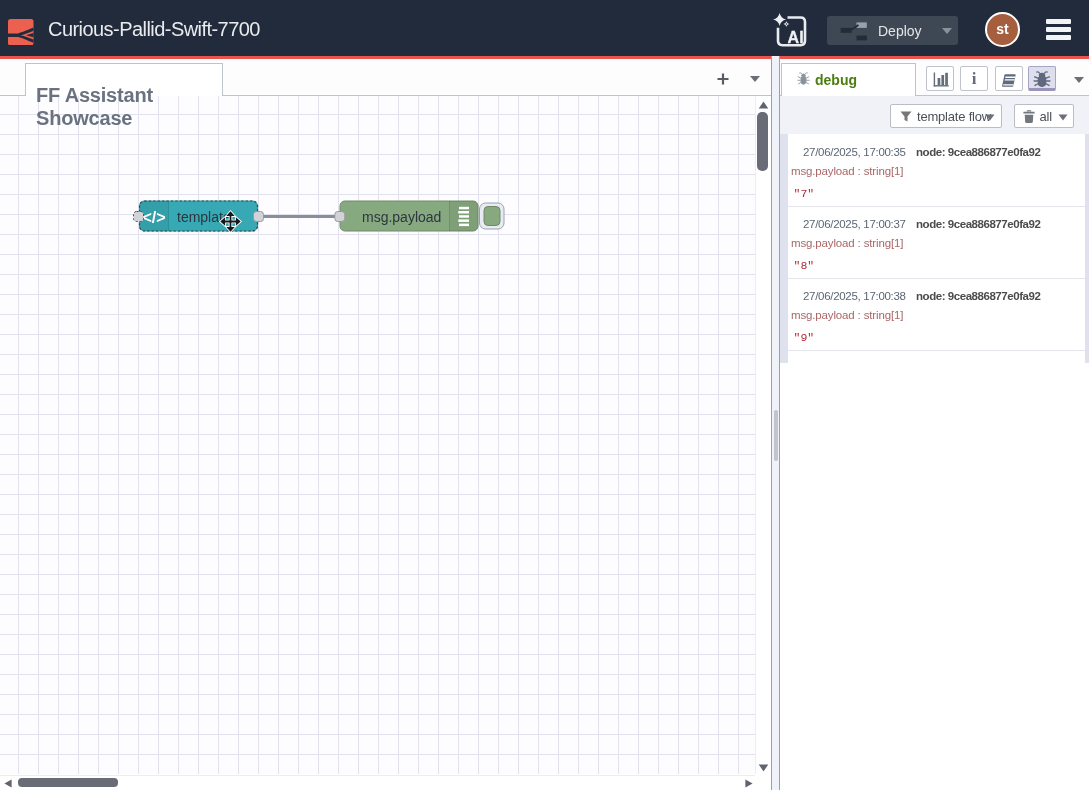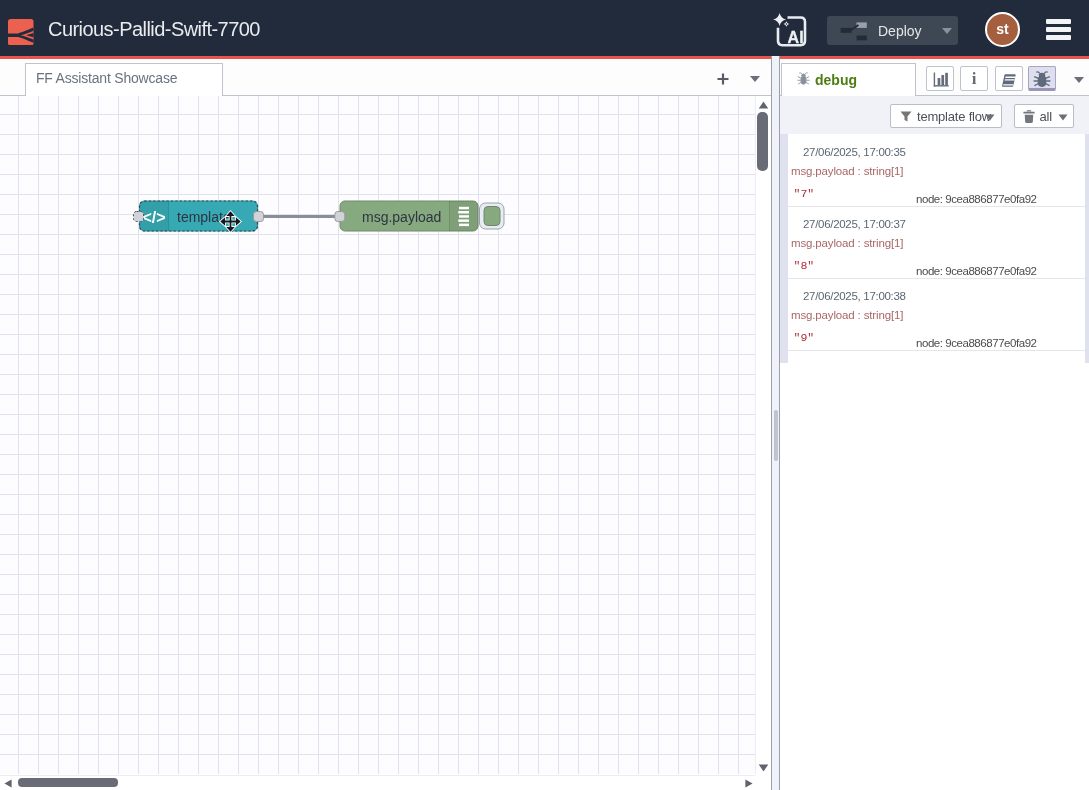--- a/index.html
+++ b/index.html
@@ -11,21 +11,21 @@
   #redline { position:absolute; left:0; top:56px; width:1089px; height:3px; background:#e9544c; }
   #title { position:absolute; left:48px; top:18px; font-size:20px; color:#e9ebee; letter-spacing:-0.55px; }
   #deploy { position:absolute; left:827px; top:16px; width:131px; height:29px; background:#3e4855; border-radius:3px; }
   #deploy .lbl { position:absolute; left:51px; top:7px; font-size:14px; color:#e5e5e5; }
   #avatar { position:absolute; left:985px; top:12px; width:35px; height:35px; border-radius:50%; background:#a55f3e; border:2px solid #fff; color:#fff; font-size:14px; font-weight:bold; text-align:center; line-height:31px; }
   .hbar { position:absolute; left:1046px; width:25px; height:5px; background:#f2f4f6; border-radius:1px; }
 
   
   #tabbar { position:absolute; left:0; top:59px; width:771px; height:37px; background:#fdfdfd; border-bottom:1px solid #bfc3cb; z-index:1; }
   #fftab { position:absolute; left:25px; top:63px; width:198px; height:33px; background:#fff; border:1px solid #bfc3cb; border-bottom:none; z-index:2; }
-  #fftab span { position:absolute; left:10px; top:6px; font-size:14px; font-weight:normal; letter-spacing:-0.2px; color:#6a7280; }
+  #fftab span { position:absolute; left:10px; top:20px; font-size:20px; font-weight:bold; letter-spacing:-0.2px; color:#6a7280; }
 
   
   #canvas { position:absolute; left:0; top:95px; width:755px; height:679px; background:#fdfdff; overflow:hidden; }
 
   
   #vsb { position:absolute; left:755px; top:95px; width:16px; height:679px; background:#fff; border-left:1px solid #ececf2; }
   #vthumb { position:absolute; left:757px; top:112px; width:11px; height:59px; background:#696c77; border-radius:5px; }
   #hsb { position:absolute; left:0; top:775px; width:755px; height:15px; background:#fff; border-top:1px solid #ececf2; }
   #hthumb { position:absolute; left:18px; top:778px; width:100px; height:9px; background:#696c77; border-radius:4px; }
   #corner { position:absolute; left:755px; top:774px; width:16px; height:16px; background:#fff; }
@@ -43,21 +43,21 @@
   #sbtn4 { background:#dedeed; border-color:#a5a5c5; border-bottom:3px solid #9a94b8; }
 
   #sbtoolbar { position:absolute; left:780px; top:96px; width:309px; height:38px; background:#f0f2f7; }
   .tbtn { position:absolute; top:104px; height:24px; background:#fff; border:1px solid #b9bdc6; border-radius:2px; font-size:13px; letter-spacing:-0.2px; color:#4c5158; }
 
   
   #msgwrap { position:absolute; left:780px; top:134px; width:309px; height:229px; background:#dfe2ee; }
   #msginner { position:absolute; left:788px; top:134px; width:297px; height:229px; background:#fff; }
   .msg { position:absolute; left:788px; width:297px; height:72px; background:#fff; border-bottom:1px solid #e4e6ec; }
   .m1 { position:absolute; left:15px; top:11px; font-size:11.5px; line-height:12px; letter-spacing:-0.3px; color:#5b6774; white-space:nowrap; }
-  .m1 b { position:absolute; left:113px; top:0; color:#4c4c4c; font-weight:normal; letter-spacing:-0.45px;margin-top:47px; }
+  .m1 b { position:absolute; left:113px; top:0; color:#4c4c4c; font-weight:bold; letter-spacing:-0.45px; }
   .m2 { position:absolute; left:3px; top:30px; font-size:11.5px; line-height:12px; letter-spacing:-0.15px; color:#a96667; }
   .m3 { position:absolute; left:5.5px; top:52.5px; font-size:11.5px; line-height:12px; font-family:"Liberation Mono", monospace; color:#b02b36; }
 </style>
 </head>
 <body>
 
 <div id="header"></div>
 <div id="redline"></div>
 
 <svg class="abs" style="left:8px; top:18.5px;" width="25.5" height="26.5" viewBox="0 0 25.5 26.5">

